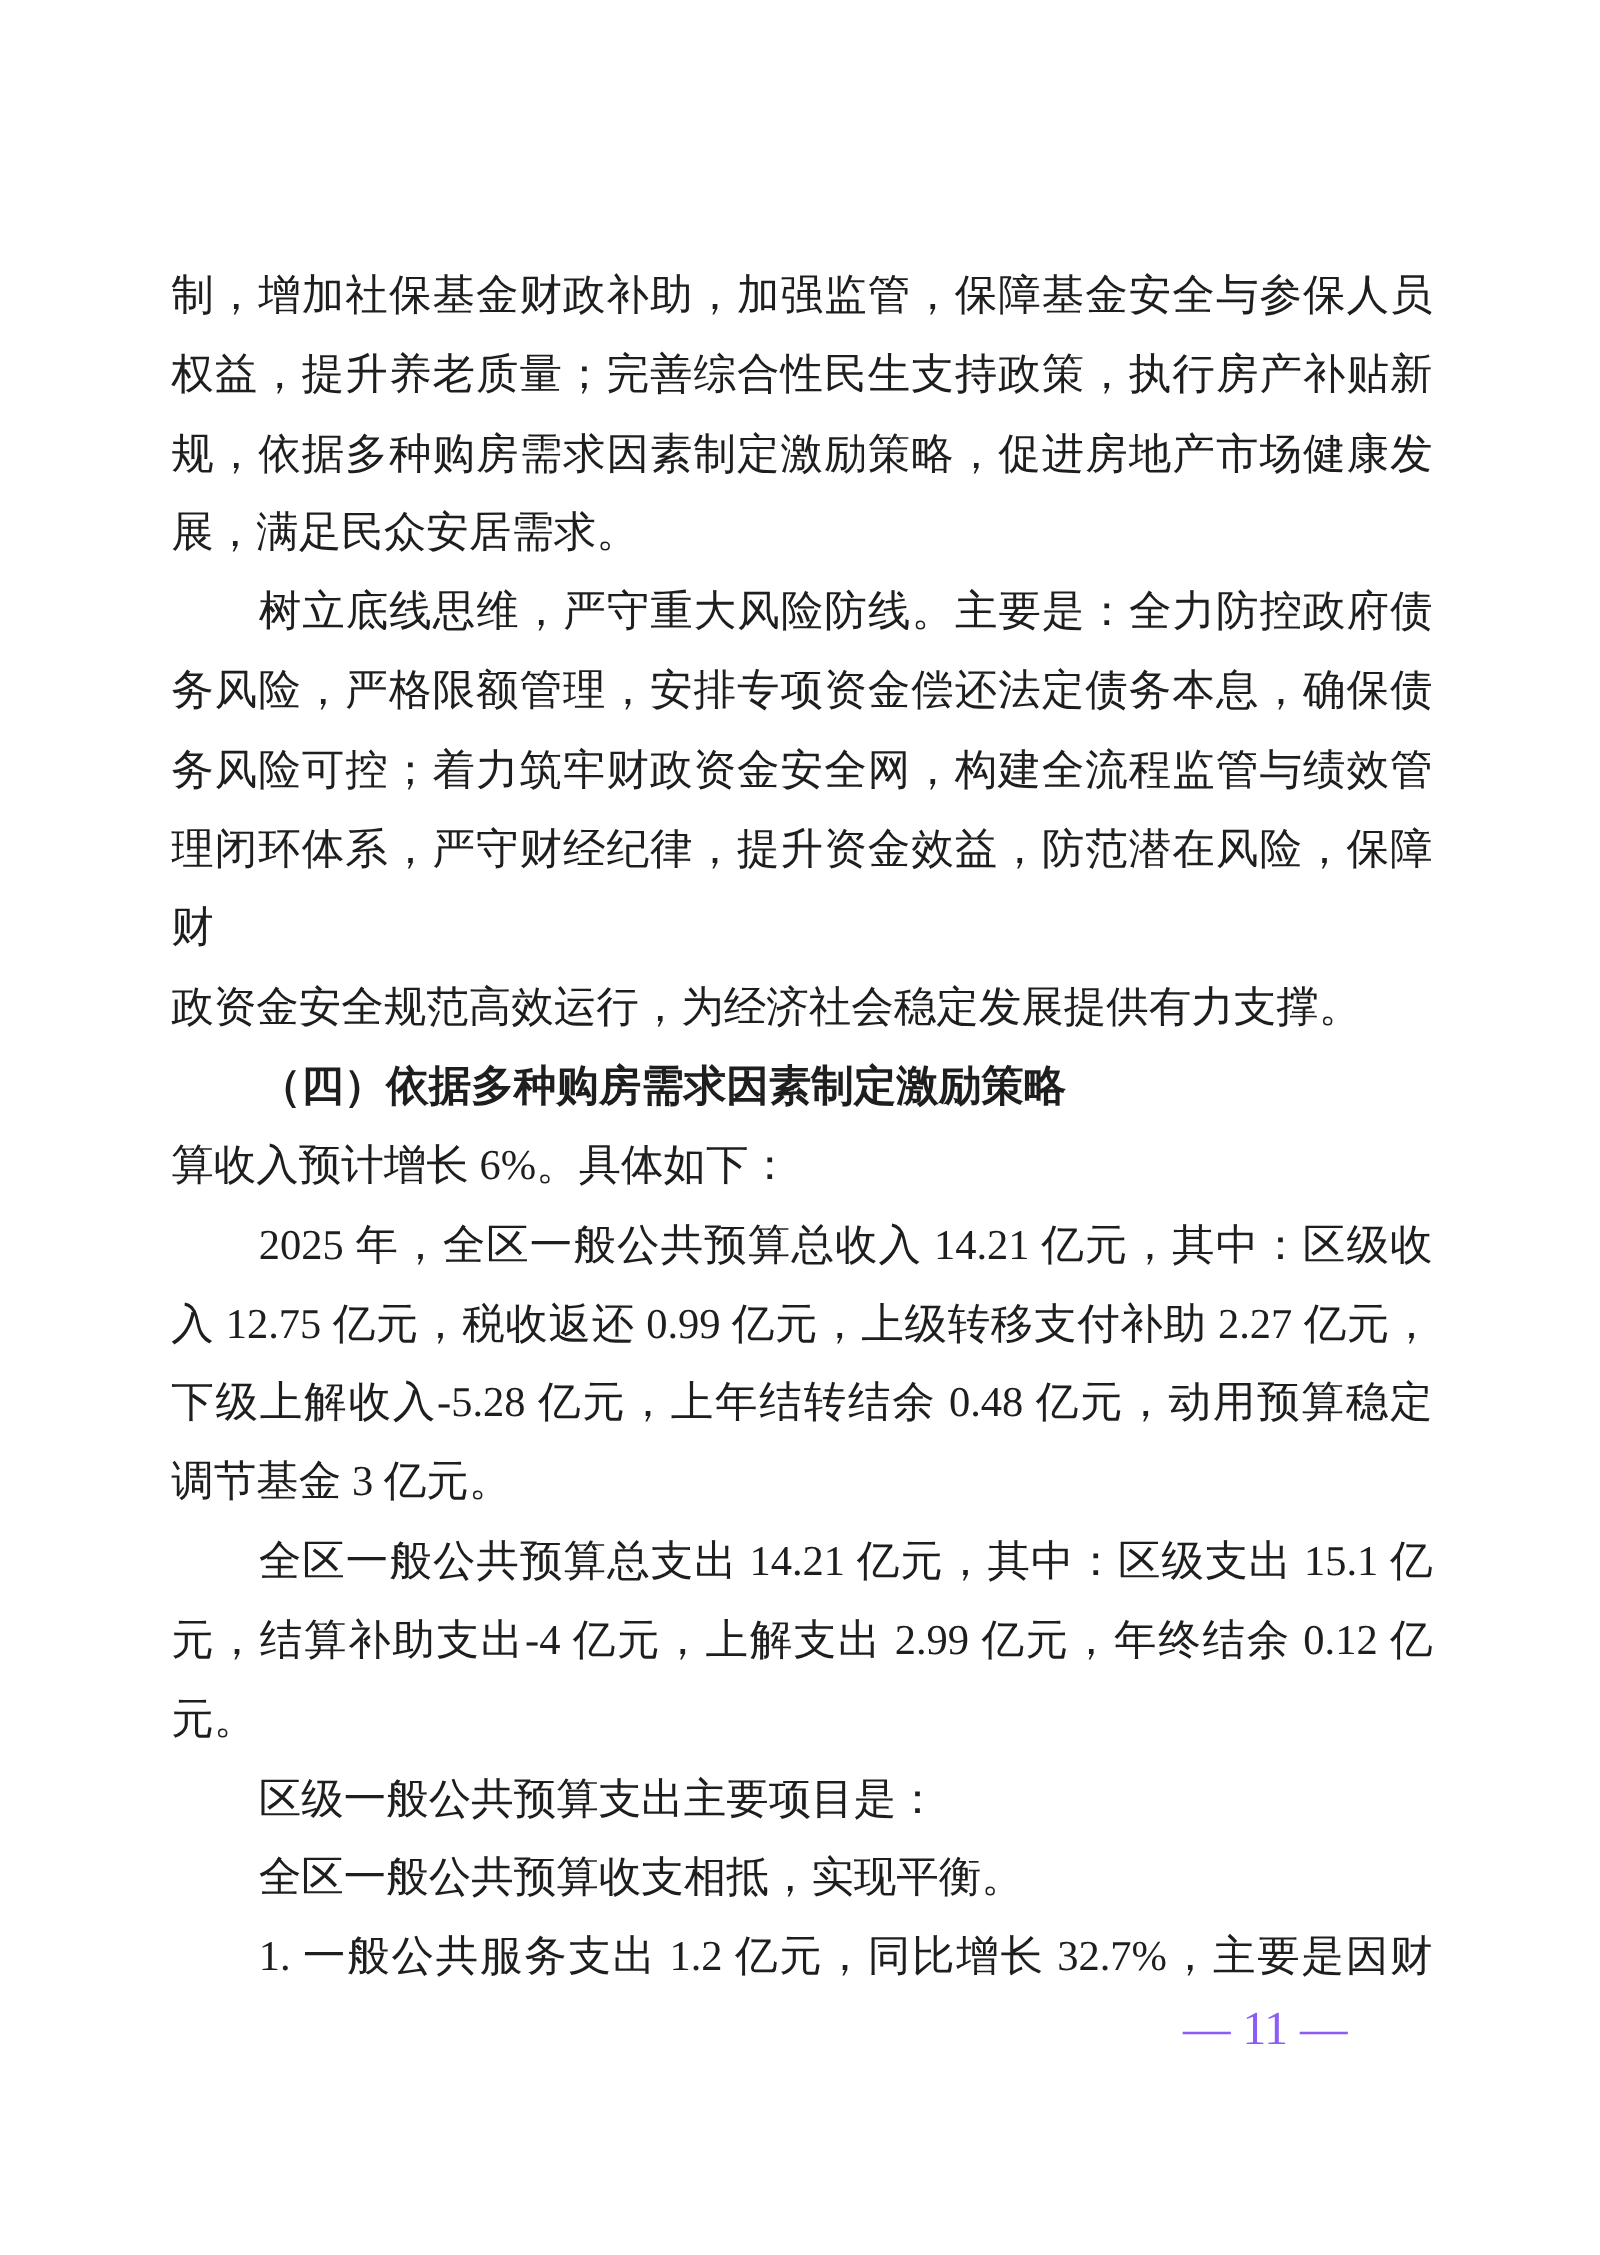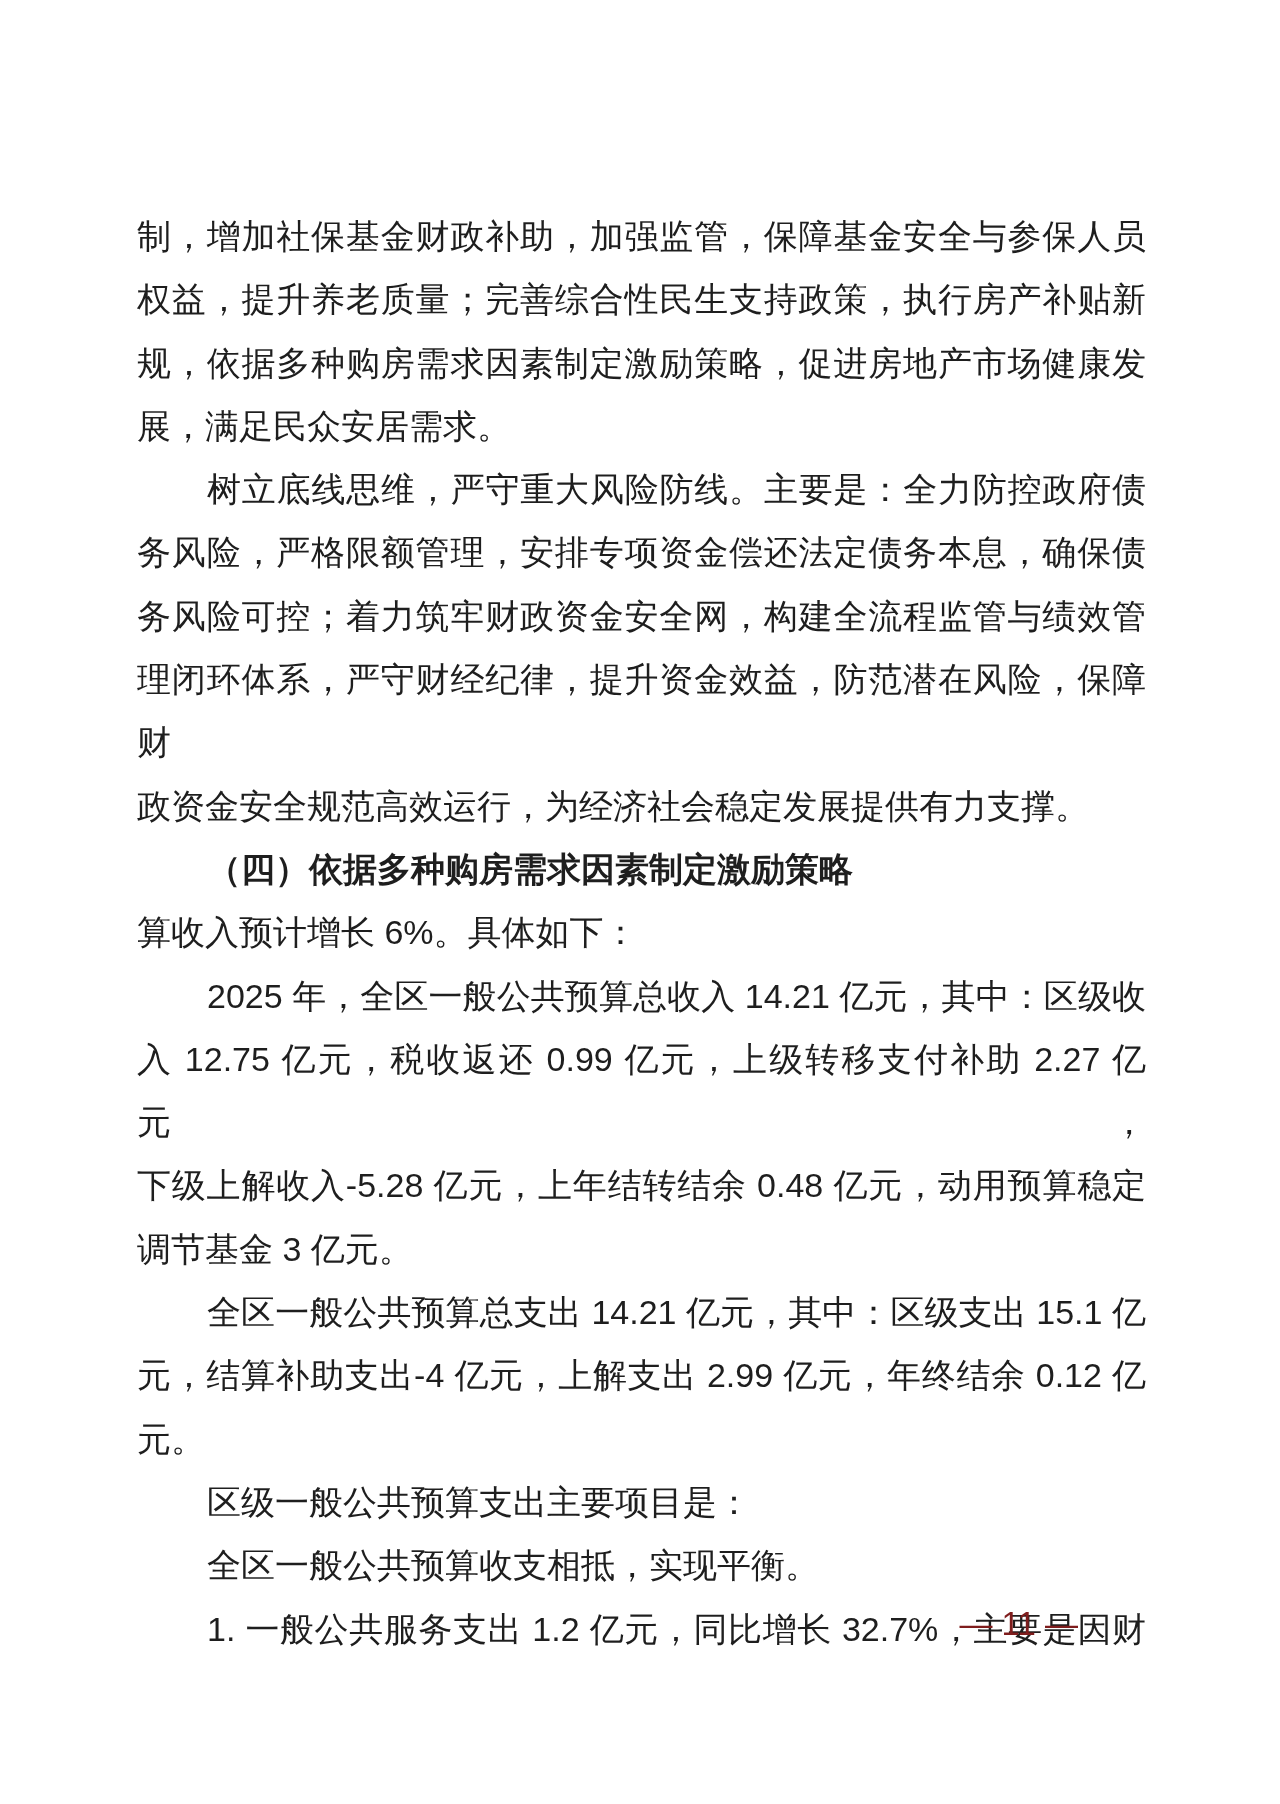--- a/index.html
+++ b/index.html
@@ -6,21 +6,21 @@
     margin: 0;
     padding: 0;
     background: #ffffff;
   }
   .page {
     position: relative;
     width: 1219px;
     height: 1804px;
     background: #ffffff;
     overflow: hidden;
-    font-family: Liberation Sans, sans-serif;
+    font-family: Liberation Serif, serif;
     color: #1e1e1e;
   }
   .body-text {
     position: absolute;
     left: 137px;
     top: 205px;
     width: 1009px;
   }
   .paragraph {
     margin: 0;
@@ -44,23 +44,23 @@
     font-weight: 700;
   }
   .page-number {
     position: absolute;
     left: 137px;
     top: 1592px;
     width: 1009px;
     box-sizing: border-box;
     padding-right: 68px;
     text-align: right;
-    font-size: 33px;
+    font-size: 38px;
     line-height: 63px;
-    color: #7f1d1d;
+    color: #8b5cf6;
     white-space: pre;
   }
 </style>
 </head>
 <body>
 
 <div class="page">
   <main class="body-text">
       <div class="paragraph body">
         <div class="line">制，增加社保基金财政补助，加强监管，保障基金安全与参保人员</div>

